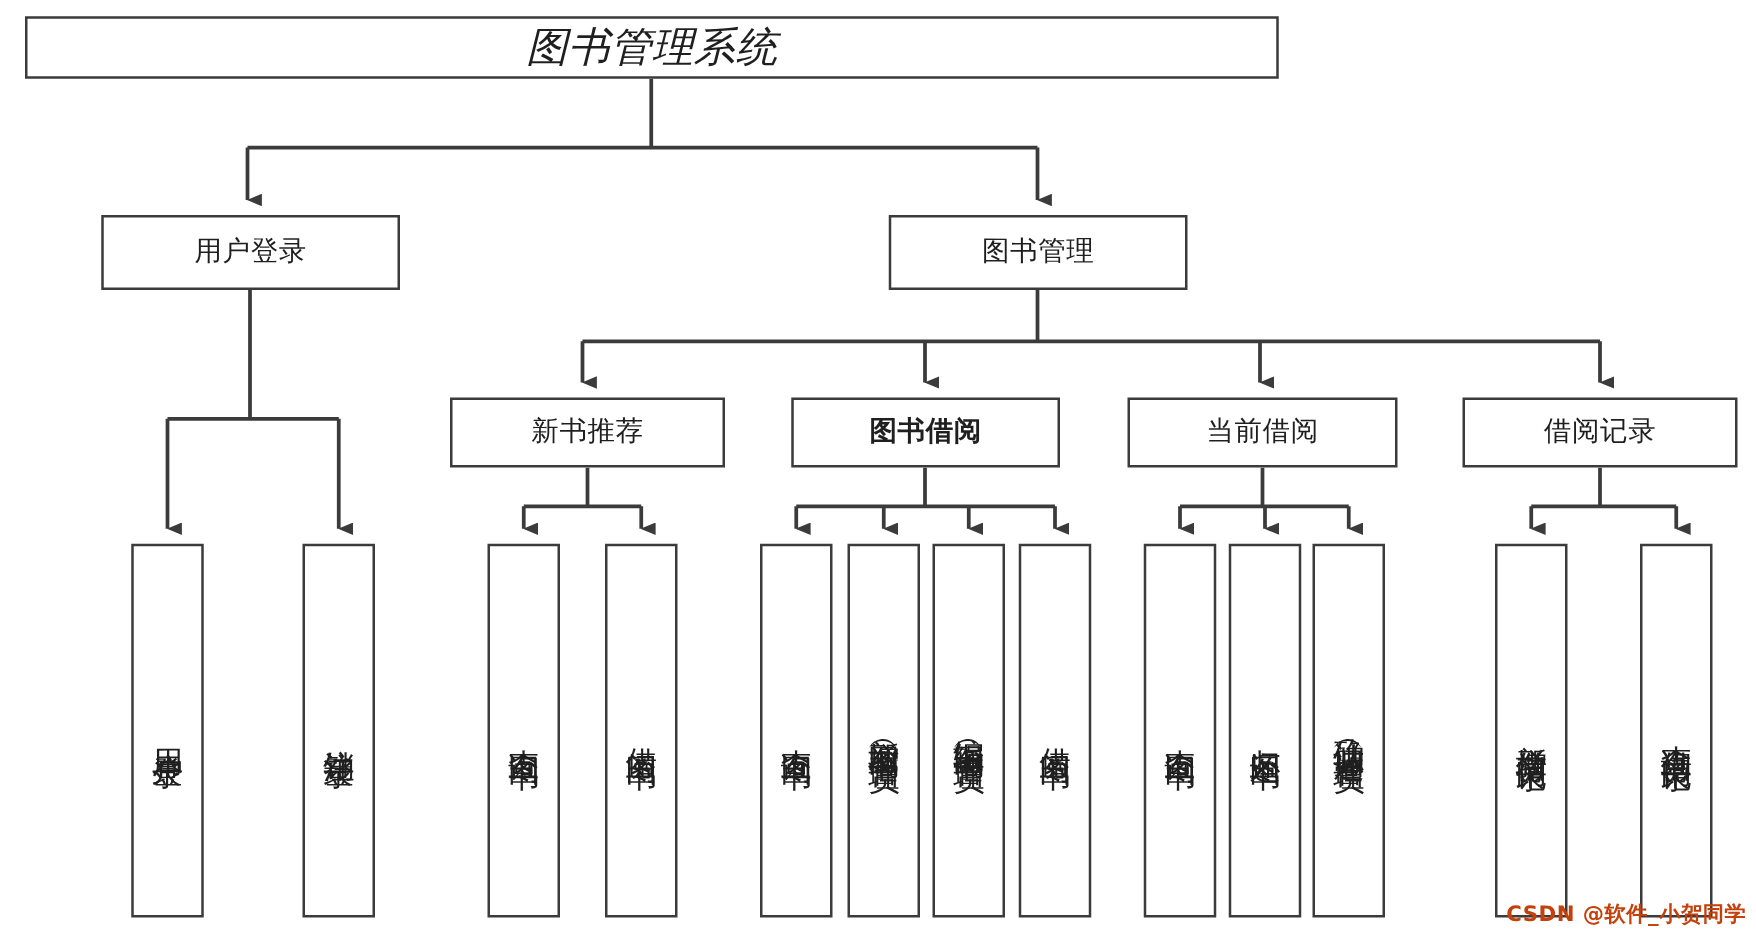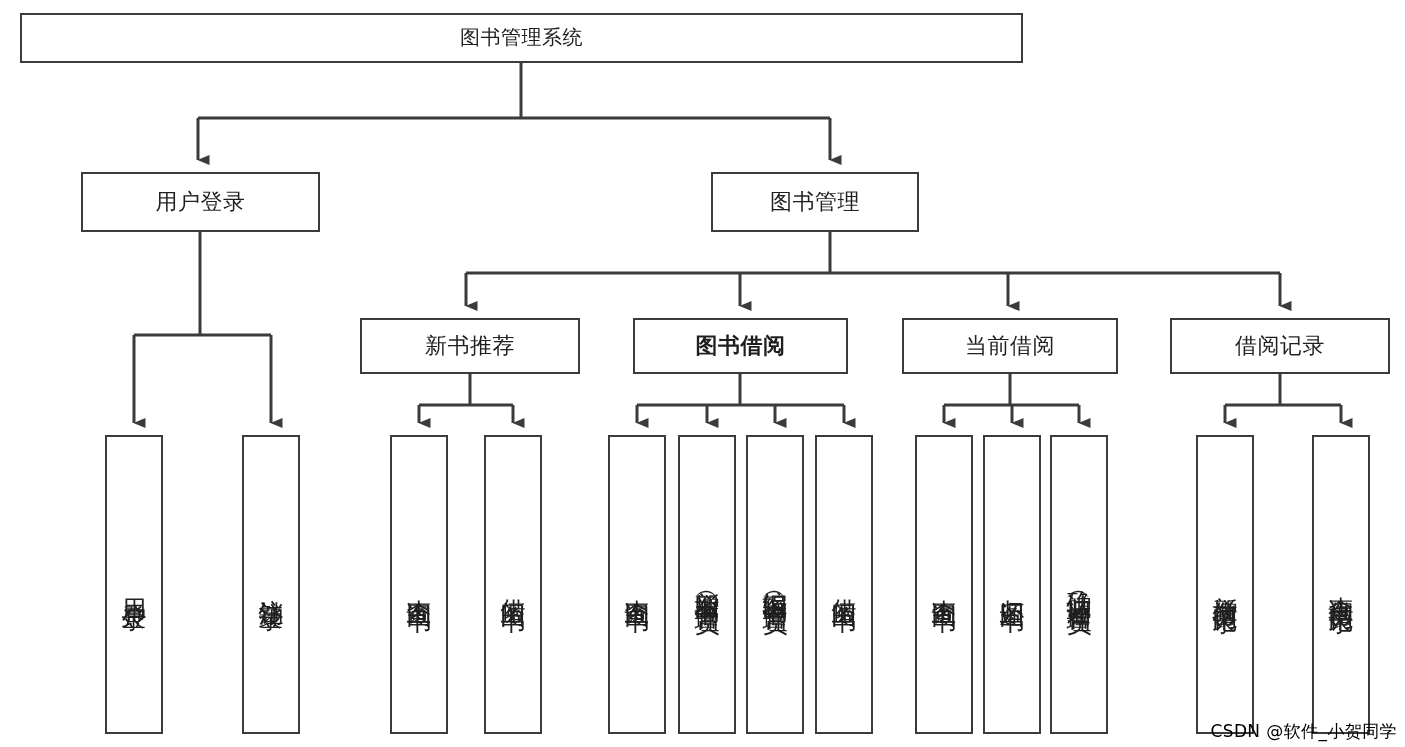--- a/index.html
+++ b/index.html
@@ -35,21 +35,22 @@
     justify-content: center;
     z-index: 2;
   }
   .node-label {
     color: #1f1f1f;
     letter-spacing: 0.5px;
     line-height: 1.18;
     white-space: nowrap;
   }
   .node.root .node-label {
-    font-size: 20px;
+    font-size: 33px;
+    font-style: italic;
   }
   .node.level1 .node-label,
   .node.level2 .node-label {
     font-size: 22px;
   }
   .node.leaf {
     align-items: center;
     justify-content: center;
   }
   .node.leaf .node-label {
@@ -128,21 +129,21 @@
     </g>
   </svg>
 
   <div class="node root" style="left: 20px; top: 13px; width: 1003px; height: 50px; border-color: rgb(59, 59, 59); background: rgb(255, 255, 255);">
     <span class="node-label" style="color: rgb(31, 31, 31);">图书管理系统</span>
   </div>
 
   <div class="node level1" style="left: 81px; top: 172px; width: 239px; height: 60px; border-color: rgb(59, 59, 59); background: rgb(255, 255, 255);">
     <span class="node-label" style="color: rgb(31, 31, 31);">用户登录</span>
   </div>
-  <div class="node level1" style="left: 711px; top: 172px; width: 208px; height: 60px; border-color: rgb(59, 59, 59); background: rgb(255, 255, 255);">
+  <div class="node level1" style="left: 711px; top: 172px; width: 239px; height: 60px; border-color: rgb(59, 59, 59); background: rgb(255, 255, 255);">
     <span class="node-label" style="color: rgb(31, 31, 31);">图书管理</span>
   </div>
 
   <div class="node level2" style="left: 360px; top: 318px; width: 220px; height: 56px; border-color: rgb(59, 59, 59); background: rgb(255, 255, 255);">
     <span class="node-label" style="color: rgb(31, 31, 31); text-align: right;">新书推荐</span>
   </div>
   <div class="node level2" style="left: 633px; top: 318px; width: 215px; height: 56px; border-color: rgb(59, 59, 59); background: rgb(255, 255, 255);">
     <span class="node-label" style="color: rgb(31, 31, 31); font-weight: bold;">图书借阅</span>
   </div>
   <div class="node level2" style="left: 902px; top: 318px; width: 216px; height: 56px; border-color: rgb(59, 59, 59); background: rgb(255, 255, 255);">
@@ -185,14 +186,14 @@
   <div class="node leaf" style="left: 1050px; top: 435px; width: 58px; height: 299px; border-color: rgb(59, 59, 59); background: rgb(255, 255, 255);">
     <span class="node-label" style="color: rgb(31, 31, 31);">确认归还（管理员）</span>
   </div>
   <div class="node leaf" style="left: 1196px; top: 435px; width: 58px; height: 299px; border-color: rgb(59, 59, 59); background: rgb(255, 255, 255);">
     <span class="node-label" style="color: rgb(31, 31, 31);">新增借阅记录</span>
   </div>
   <div class="node leaf" style="left: 1312px; top: 435px; width: 58px; height: 299px; border-color: rgb(59, 59, 59); background: rgb(255, 255, 255);">
     <span class="node-label" style="color: rgb(31, 31, 31);">查询借阅记录</span>
   </div>
 
-  <div id="watermark" style="color: #000000;">CSDN @软件_小贺同学</div>
+  <div id="watermark" style="color: #c2410c; font-weight: bold;">CSDN @软件_小贺同学</div>
 </div>
 
 </body></html>

